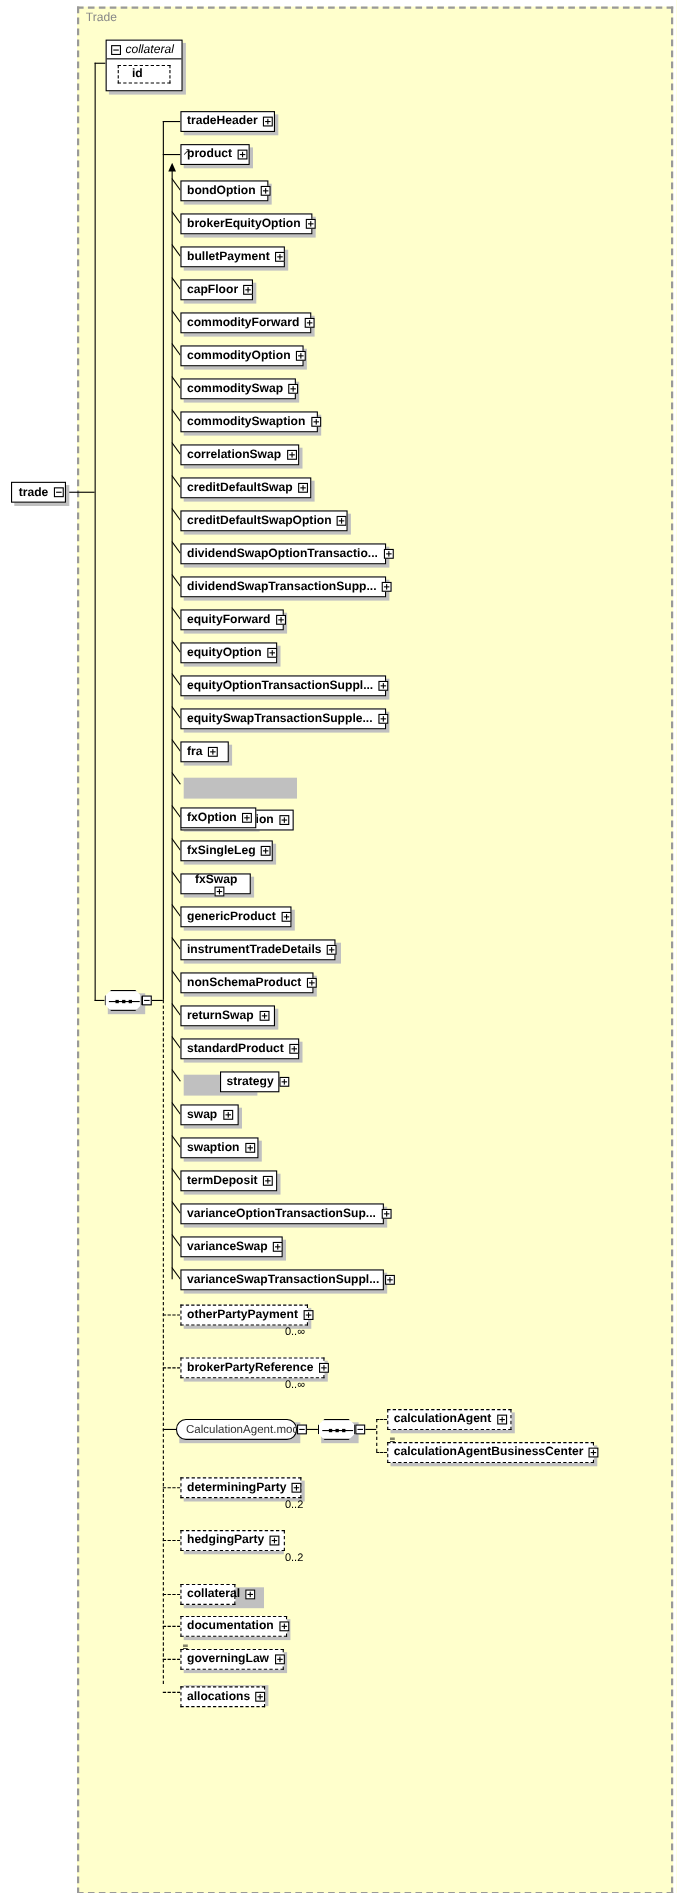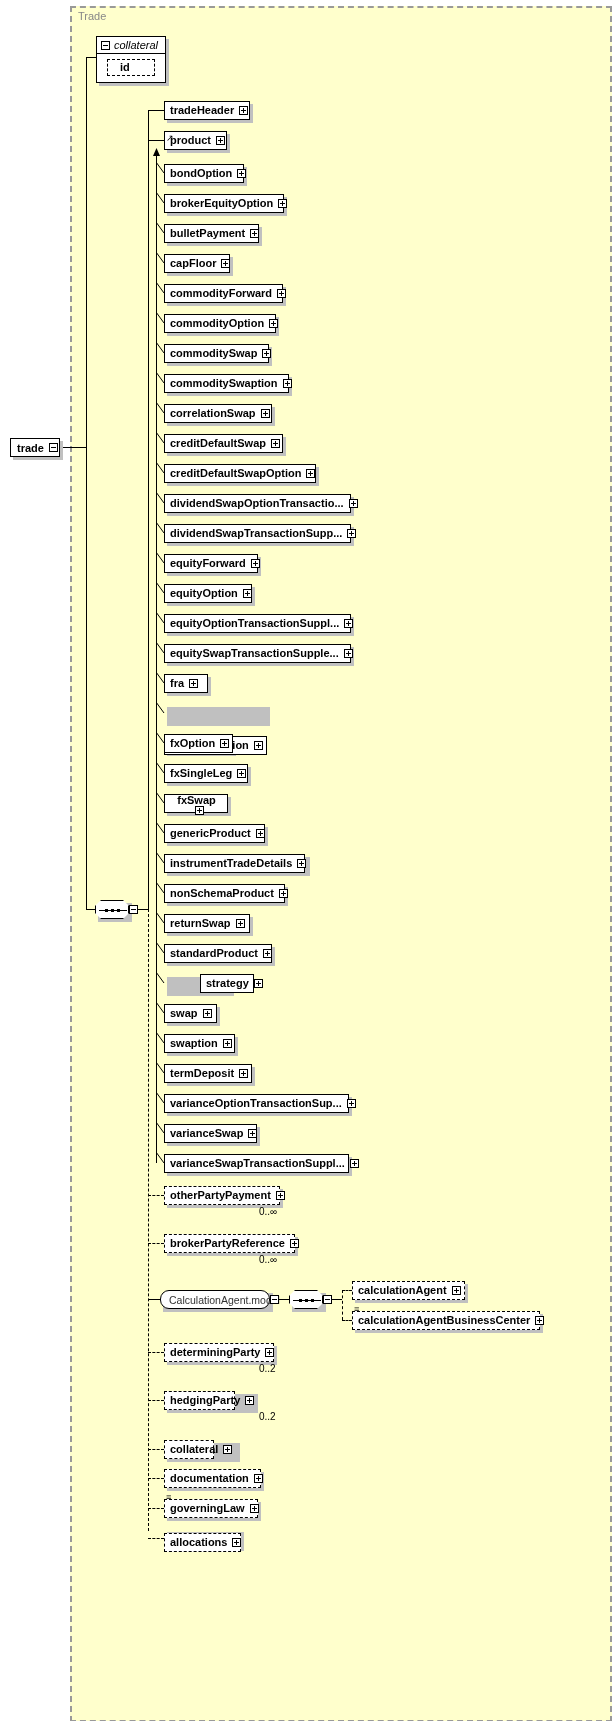--- a/index.html
+++ b/index.html
@@ -246,21 +246,21 @@
       <div class="card" style="left:259px;top:1254px;">0..∞</div>
       <div class="lnd h" style="left:148px;top:1352px;width:16px;"></div>
       <div class="shadow" style="left:167px;top:1346px;width:110px;height:19px;"></div>
       <div class="node opt" style="left:164px;top:1343px;width:110px;">
         <span class="lbl">determiningParty</span>
         <span class="pm plus"></span>
       </div>
       <div class="card" style="left:259px;top:1363px;">0..2</div>
       <div class="lnd h" style="left:148px;top:1400px;width:16px;"></div>
       <div class="shadow" style="left:167px;top:1394px;width:91px;height:19px;"></div>
-      <div class="node opt" style="left:164px;top:1391px;width:71px;">
+      <div class="node opt" style="left:164px;top:1391px;width:95px;">
         <span class="lbl">hedgingParty</span>
         <span class="pm plus"></span>
       </div>
       <div class="card" style="left:259px;top:1411px;">0..2</div>
       <div class="lnd h" style="left:148px;top:1449px;width:16px;"></div>
       <div class="shadow" style="left:167px;top:1443px;width:73px;height:19px;"></div>
       <div class="node opt" style="left:164px;top:1440px;width:50px;">
         <span class="lbl">collateral</span>
         <span class="pm plus"></span>
       </div>

